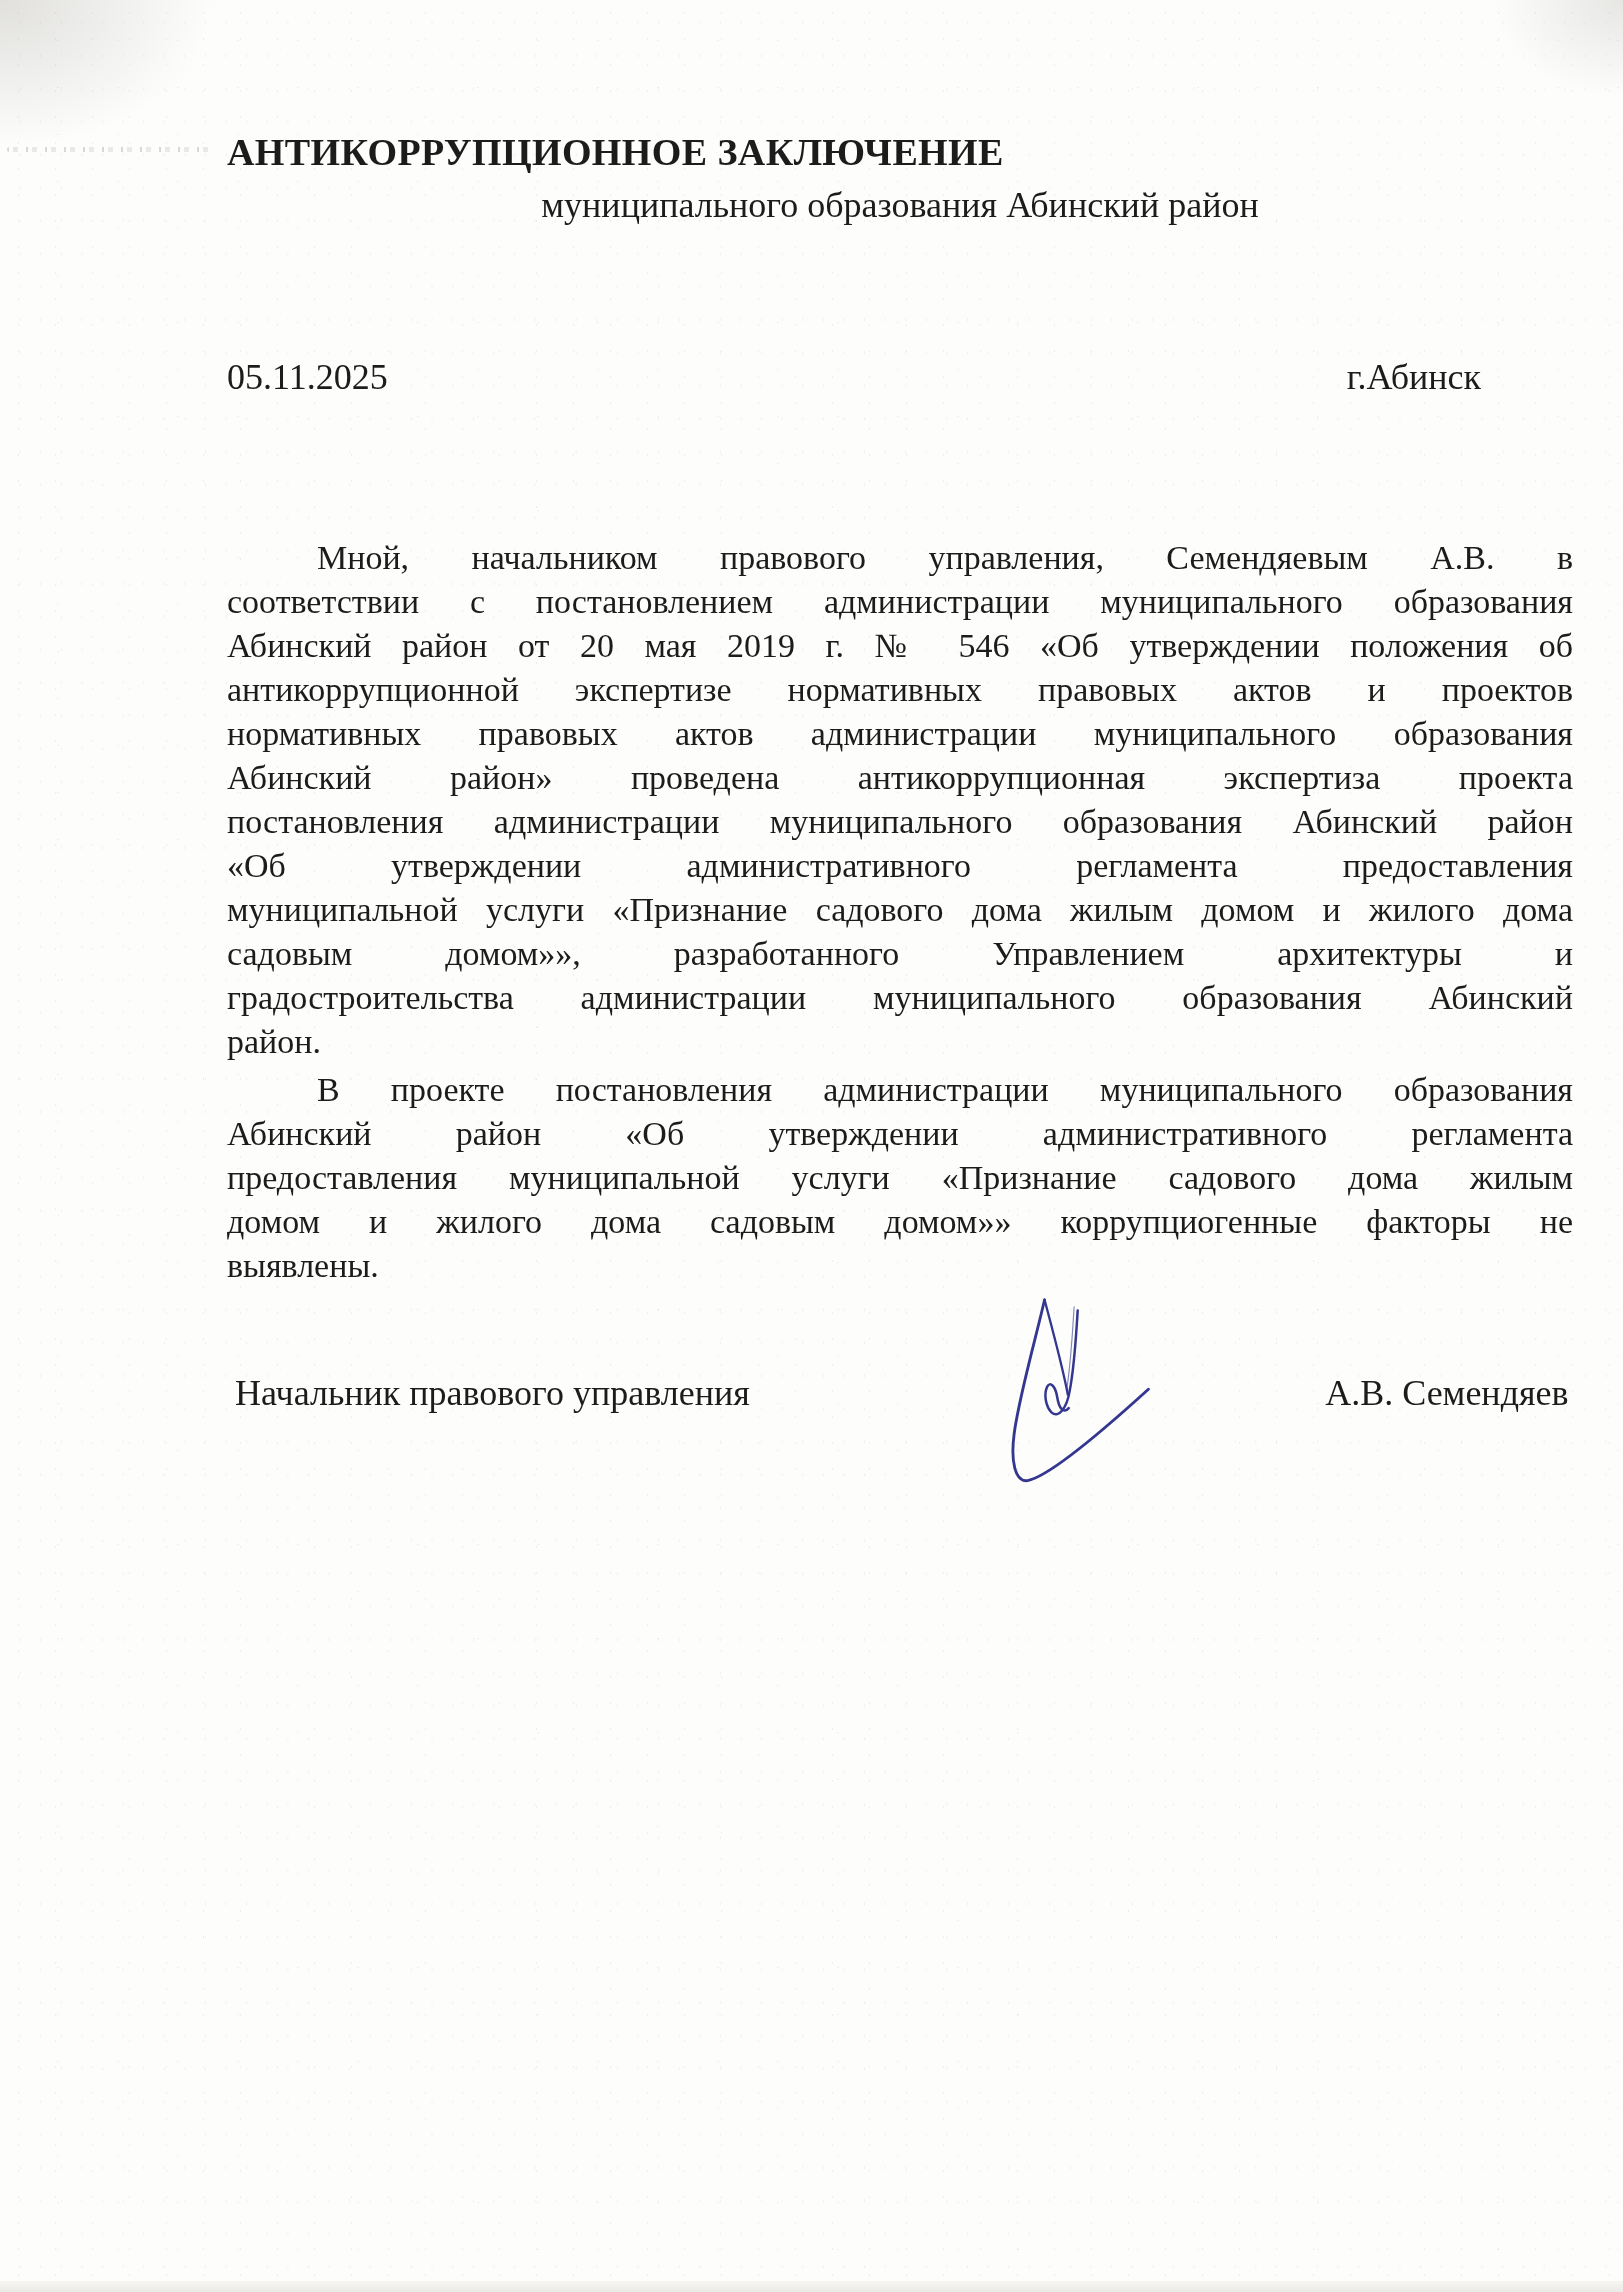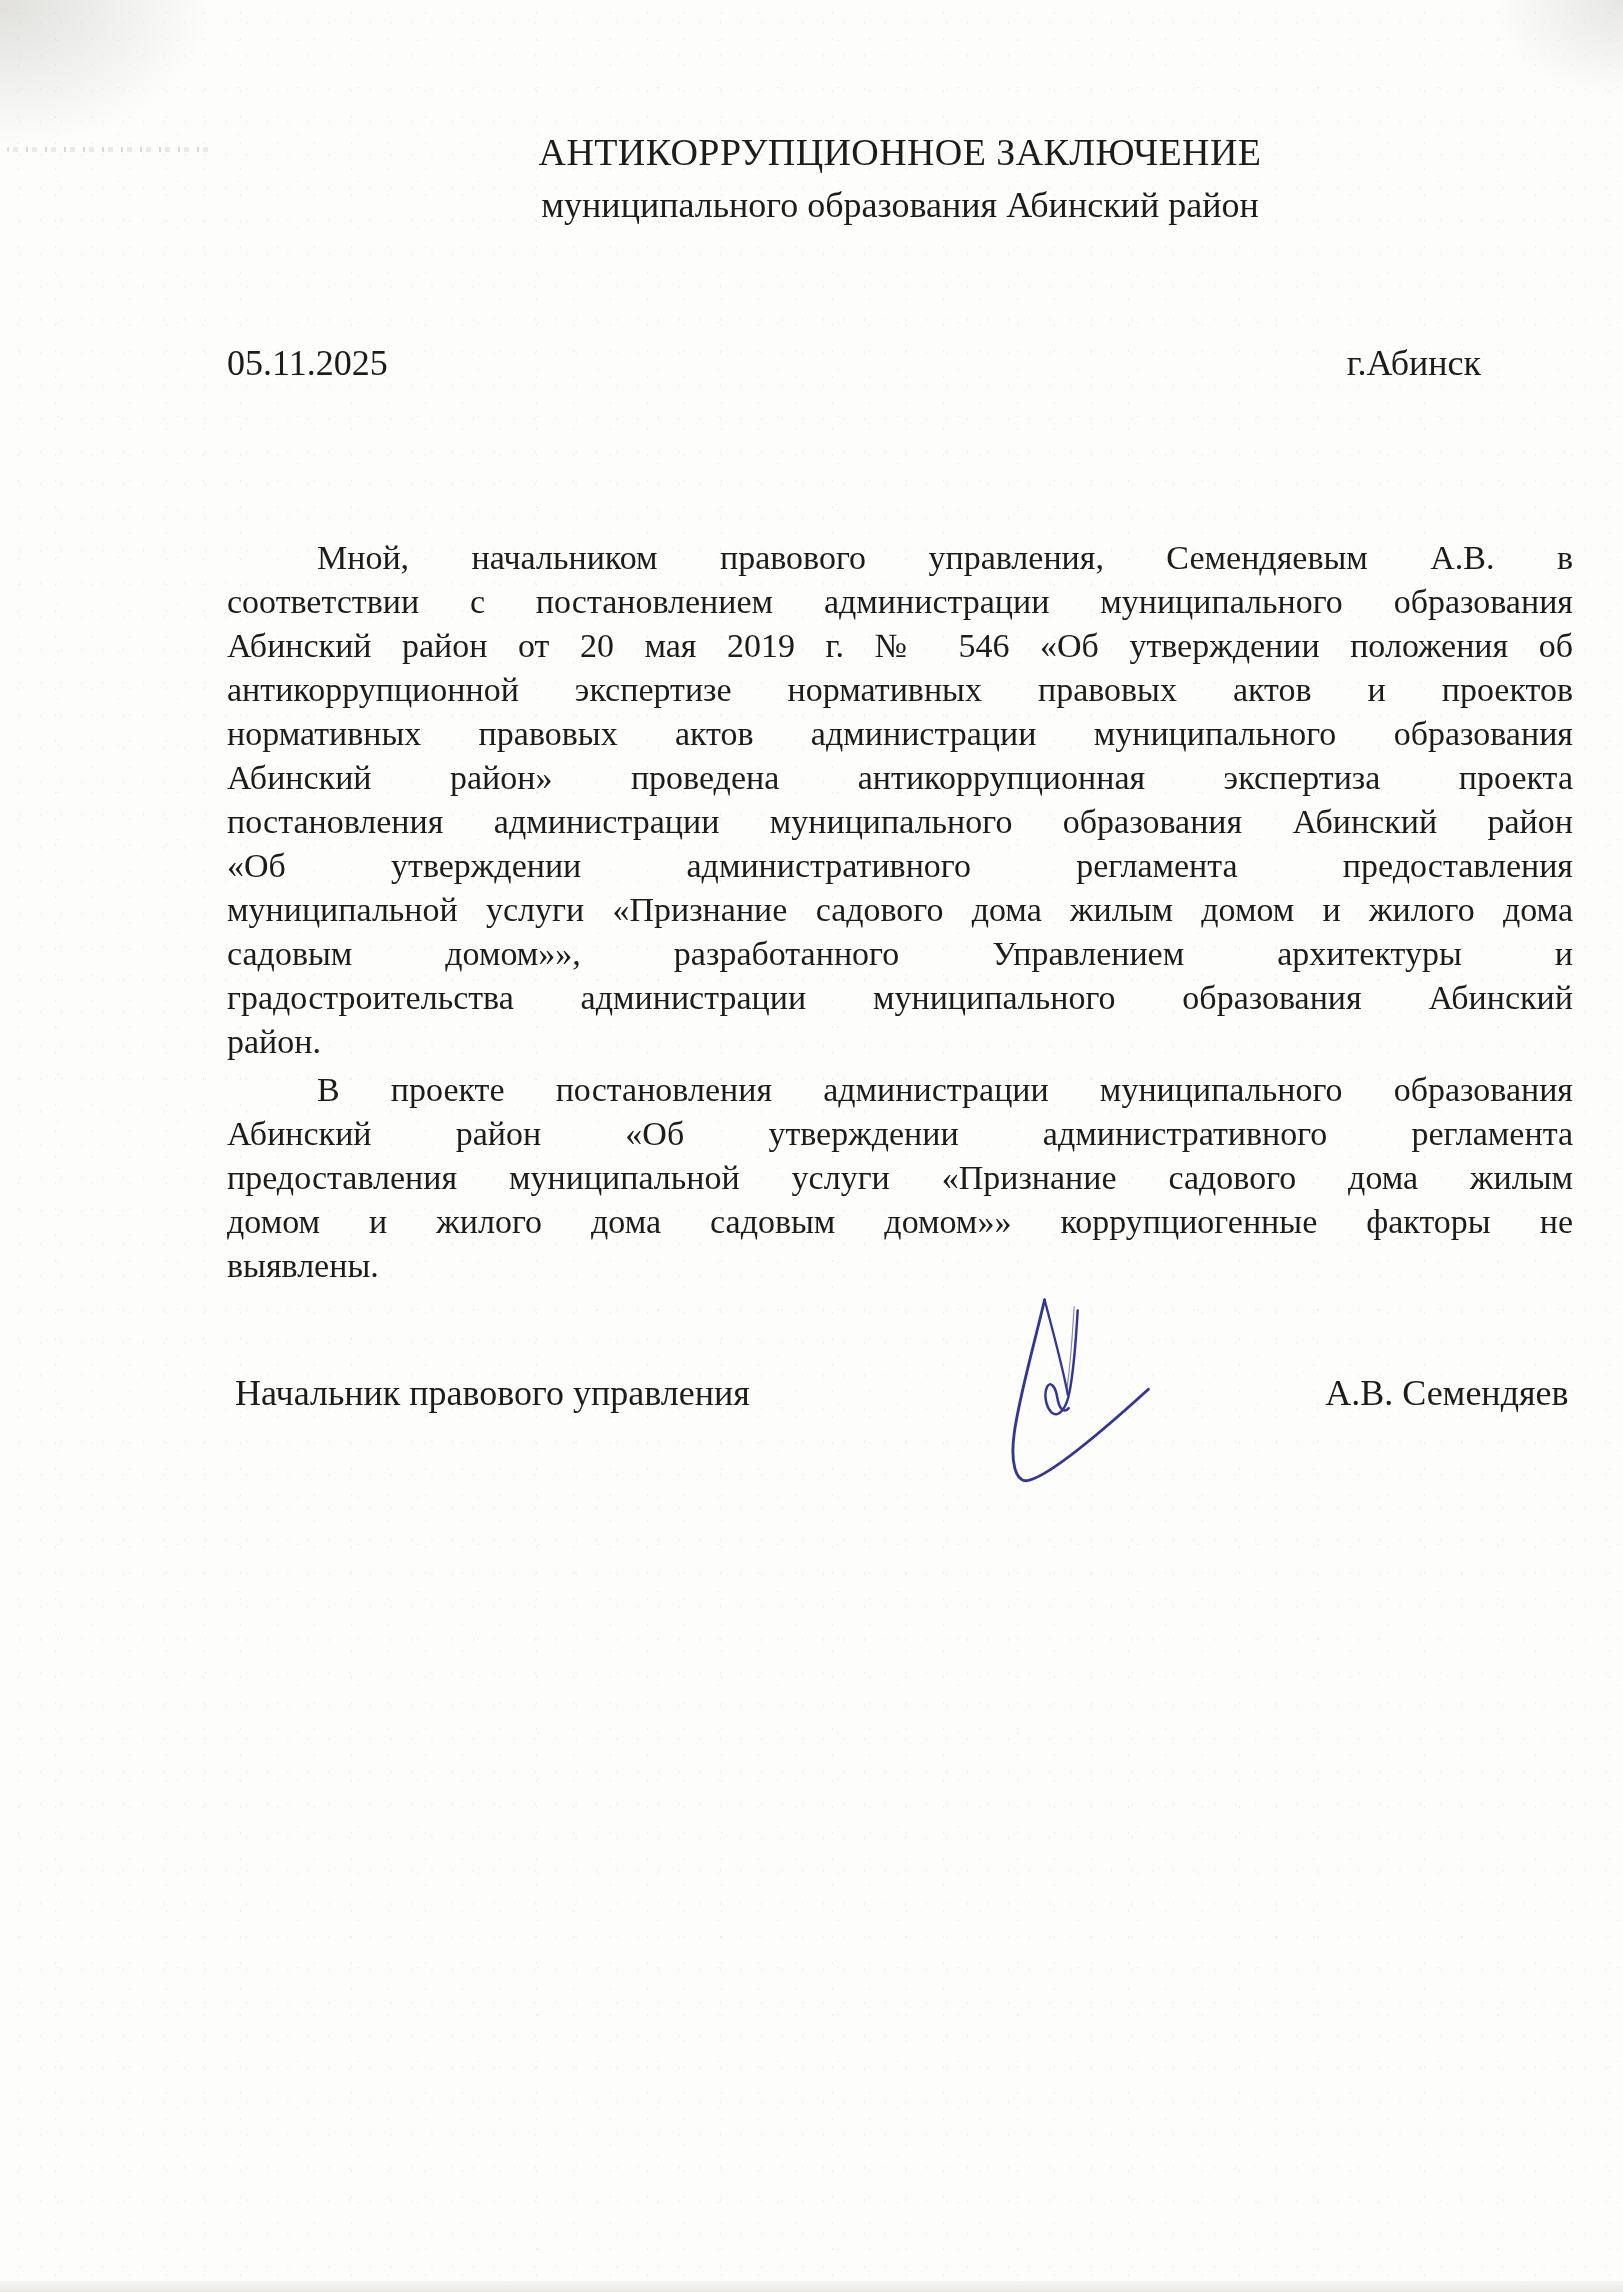--- a/index.html
+++ b/index.html
@@ -46,37 +46,37 @@
     border-radius: 2.7px;
     filter: blur(0.4px);
   }
   .scan-bottom-edge {
     position: absolute; left: 0; bottom: 0; width: 100%; height: 12.5px;
     background: linear-gradient(#f7f6f3, #eae8e3);
   }
   .doc-title {
     position: absolute;
     top: 129px; left: 227px; width: 1346px;
-    text-align: center;
+    text-align: left;
     font-size: 38px;
-    font-weight: 400;
+    font-weight: 700;
     letter-spacing: 0.4px;
     line-height: 47px;
     white-space: nowrap;
   }
   .doc-subtitle {
     position: absolute;
     top: 184px; left: 227px; width: 1346px;
     text-align: center;
     font-size: 36px;
     line-height: 43px;
   }
   .date-row {
     position: absolute;
-    top: 341px; left: 227px; width: 1346px;
+    top: 355px; left: 227px; width: 1346px;
     font-size: 36px;
     line-height: 44px;
     display: flex;
     justify-content: space-between;
   }
   .date-row .place { margin-right: 92px; }
 
   .para {
     position: absolute;
     left: 227px; width: 1346px;

